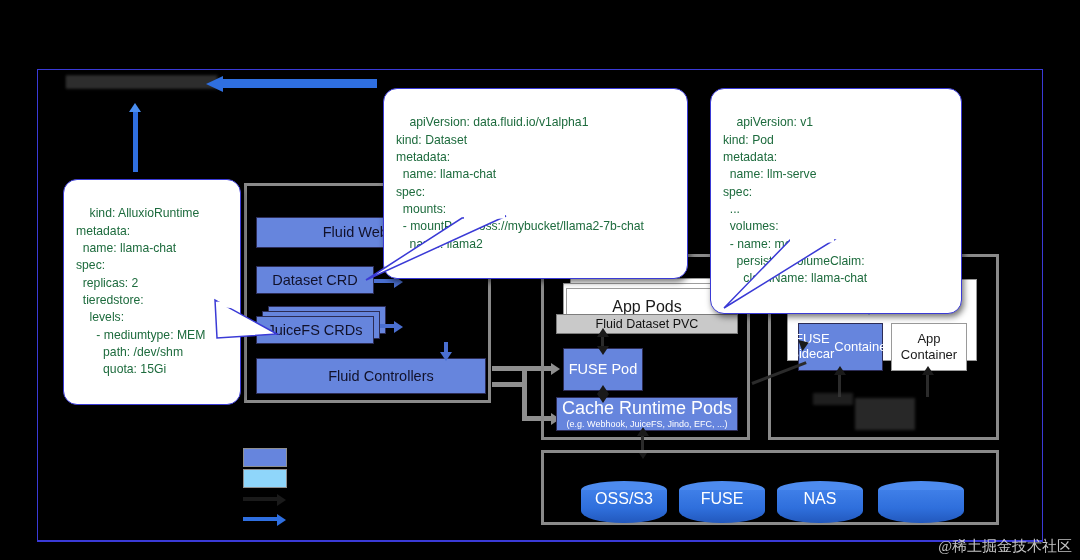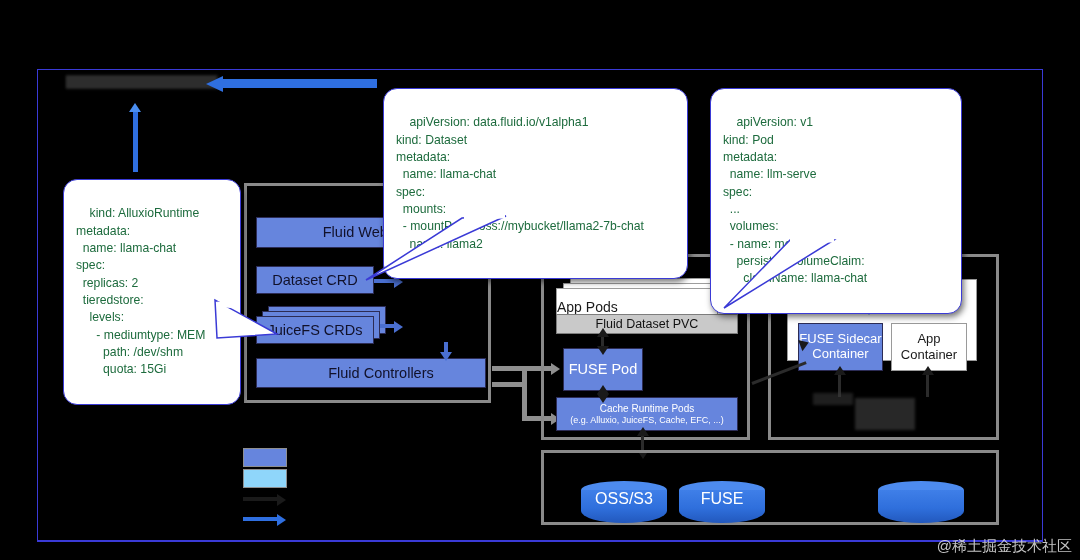--- a/index.html
+++ b/index.html
@@ -71,21 +71,21 @@
   .stack .sheet{position:absolute;background:#fff;border:1px solid #9d9d9d;}
 
   
   .legend{position:absolute;}
   .legend .sw{position:absolute;width:42px;height:17px;border:1px solid #8f8f8f;}
 
   .redact{position:absolute;background:#1e1e1e;filter:blur(1.2px);}
   .redact2{position:absolute;filter:blur(1.6px);opacity:.55;}
 
   .watermark{position:absolute;right:8px;bottom:4px;color:#d9d9d9;font-size:15px;
-    opacity:.9;font-family:Liberation Sans, sans-serif;}
+    opacity:.9;font-family:Liberation Serif, serif;}
 
   .frame-title{position:absolute;color:#232323;font-size:10.5px;letter-spacing:.2px;}
 </style>
 </head>
 <body>
 
 <div id="stage">
 
   <div class="outer-frame"></div>
 
@@ -109,21 +109,21 @@
   <div class="abs blue-node dark-text" style="left:256px;top:266px;width:118px;height:28px;">
     <span>Dataset CRD</span>
   </div>
 
   <div class="abs blue-node dark-text" style="left:268px;top:306px;width:118px;height:28px;"></div>
   <div class="abs blue-node dark-text" style="left:262px;top:311px;width:118px;height:28px;"></div>
   <div class="abs blue-node dark-text" style="left:256px;top:316px;width:118px;height:28px;">
     <span>JuiceFS CRDs</span>
   </div>
 
-  <div class="abs blue-node dark-text" style="left:256px;top:358px;width:230px;height:30px;padding-left:20px;">
+  <div class="abs blue-node dark-text" style="left:256px;top:358px;width:230px;height:36px;padding-left:20px;">
     <span>Fluid Controllers</span>
   </div>
 
 
   <div class="ln blue" style="left:374px;top:279px;width:22px;height:4px;"></div>
   <div class="arrowhead ah-right b" style="left:394px;top:276px;"></div>
   <div class="ln blue" style="left:380px;top:324px;width:16px;height:4px;"></div>
   <div class="arrowhead ah-right b" style="left:394px;top:321px;"></div>
   <div class="ln blue" style="left:444px;top:342px;width:4px;height:14px;"></div>
   <div class="arrowhead ah-down b" style="left:440px;top:352px;"></div>
@@ -135,37 +135,37 @@
   <div class="arrowhead ah-right" style="left:551px;top:363px;"></div>
   <div class="ln" style="left:527px;top:416px;width:28px;height:5px;"></div>
   <div class="arrowhead ah-right" style="left:551px;top:413px;"></div>
 
   <div class="abs gray-frame" style="left:541px;top:254px;width:209px;height:186px;"></div>
   <div class="frame-title" style="left:551px;top:258px;"></div>
 
   <div class="stack" style="left:556px;top:278px;">
     <div class="sheet" style="left:14px;top:0;width:160px;height:36px;"></div>
     <div class="sheet" style="left:7px;top:5px;width:160px;height:36px;"></div>
-    <div class="sheet" style="left:0;top:10px;width:160px;height:36px;
-        display:flex;align-items:center;font-size:14px;color:#1a1a1a;">
+    <div class="sheet" style="left:10px;top:10px;width:160px;height:36px;
+        display:flex;align-items:center;justify-content:center;font-size:16px;color:#1a1a1a;">
       <span>App Pods</span>
     </div>
   </div>
   <div class="abs gray-node" style="left:556px;top:314px;width:182px;height:20px;">
     <span>Fluid Dataset PVC</span>
   </div>
 
   <div class="abs blue-node" style="left:563px;top:348px;width:80px;height:43px;">
     <span>FUSE Pod</span>
   </div>
 
 
   <div class="abs blue-node" style="left:556px;top:397px;width:182px;height:34px;flex-direction:column;">
-    <span style="font-size:10px;">Cache Runtime Pods</span>
-    <span style="font-size:9px;">(e.g. Alluxio, JuiceFS, Cache, EFC, ...)</span>
+    <span style="font-size:18px;">Cache Runtime Pods</span>
+    <span style="font-size:9px;">(e.g. Webhook, JuiceFS, Jindo, EFC, ...)</span>
   </div>
 
   <div class="ln dark" style="left:601px;top:334px;width:3px;height:16px;"></div>
   <div class="arrowhead ah-up d" style="left:597px;top:328px;"></div>
   <div class="arrowhead ah-down d" style="left:597px;top:346px;"></div>
 
   <div class="ln dark" style="left:601px;top:390px;width:3px;height:10px;"></div>
   <div class="arrowhead ah-up d" style="left:597px;top:385px;"></div>
   <div class="arrowhead ah-down d" style="left:597px;top:394px;"></div>
 
@@ -174,21 +174,21 @@
   <div class="arrowhead ah-down d" style="left:637px;top:450px;"></div>
 
   <div class="abs gray-frame" style="left:768px;top:254px;width:231px;height:186px;"></div>
   <div class="frame-title" style="left:778px;top:258px;"></div>
 
   <div class="abs white-node" style="left:787px;top:279px;width:190px;height:82px;align-items:flex-start;justify-content:center;
               font-size:16px;padding-top:6px;">
     <span>App Pod</span>
   </div>
 
-  <div class="abs blue-node" style="left:798px;top:323px;width:85px;height:48px;flex-direction:column;font-size:13px;">
+  <div class="abs blue-node" style="left:798px;top:323px;width:85px;height:48px;flex-direction:row;font-size:13px;">
     <span>FUSE Sidecar</span>
     <span>Container</span>
   </div>
 
   <div class="abs white-node" style="left:891px;top:323px;width:76px;height:48px;flex-direction:column;font-size:13px;">
     <span>App</span>
     <span>Container</span>
   </div>
 
   <div class="ln dark" style="left:838px;top:371px;width:3px;height:26px;"></div>
@@ -210,20 +210,25 @@
 
   <div class="cyl" style="left:581px;top:481px;">
     <div class="top"></div>
     <div class="body"></div>
     <div class="lbl">OSS/S3</div>
   </div>
   <div class="cyl" style="left:679px;top:481px;">
     <div class="top"></div>
     <div class="body"></div>
     <div class="lbl">FUSE</div>
+  </div>
+  <div class="cyl" style="left:777px;top:481px;">
+    <div class="top"></div>
+    <div class="body"></div>
+    <div class="lbl">NAS</div>
   </div>
   <div class="cyl wrap" style="left:878px;top:481px;">
     <div class="top"></div>
     <div class="body"></div>
   </div>
 
   <div class="callout abs" style="left:63px;top:179px;width:178px;">
     <span>kind: AlluxioRuntime
 metadata:
   name: llama-chat

